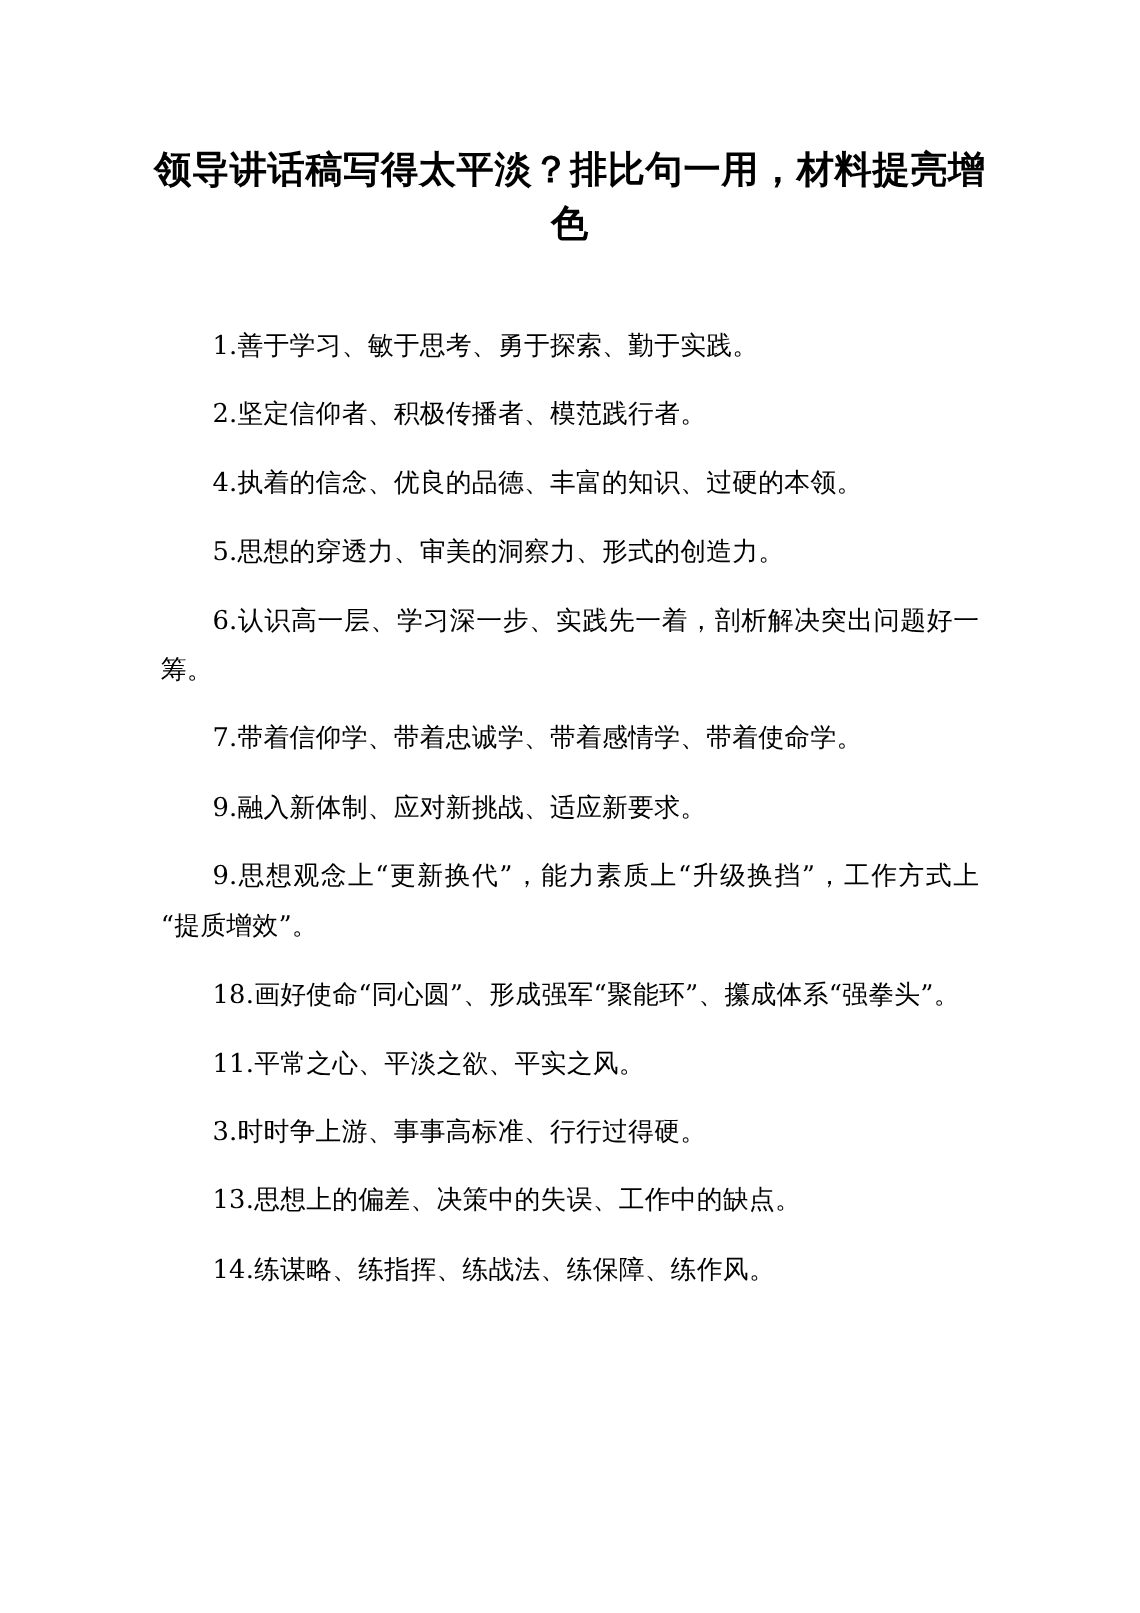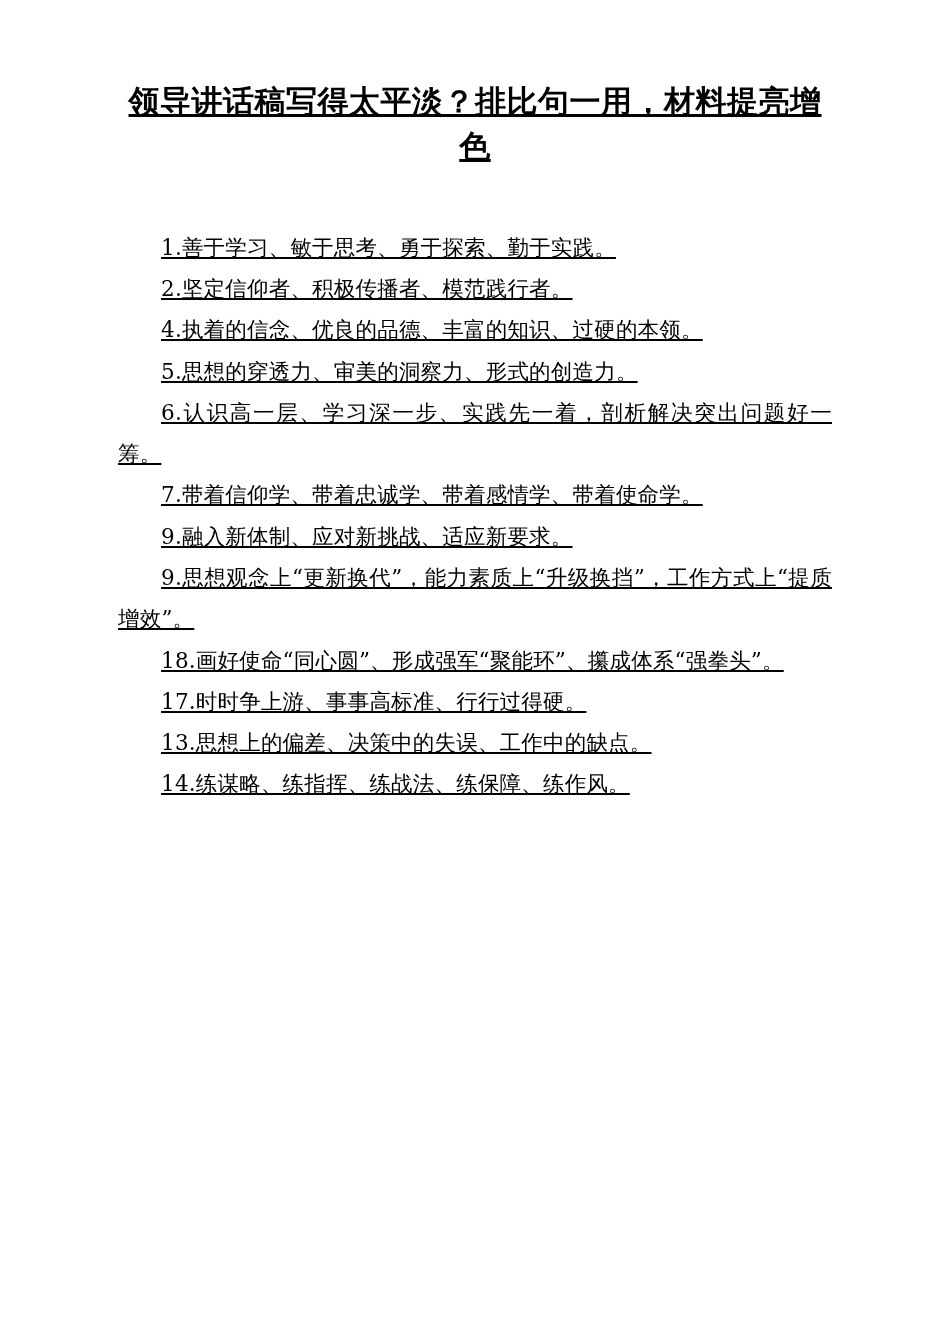--- a/index.html
+++ b/index.html
@@ -11,23 +11,22 @@
     width: 950px;
     height: 1344px;
     font-family: "DejaVu Serif", "Liberation Serif", serif;
     color: #000000;
     -webkit-font-smoothing: antialiased;
   }
   .page {
     box-sizing: border-box;
     width: 950px;
     height: 1088px;
-    padding: 79px 118px 40px 118px;
+    padding: 120px 118px 40px 118px;
     position: relative;
-    text-decoration: underline;
   }
   .doc-title {
     font-family: "DejaVu Sans", "Liberation Sans", sans-serif;
     font-weight: bold;
     font-size: 31px;
     line-height: 1.45;
     text-align: center;
     letter-spacing: 0.5px;
     margin: 0 0 58px 0;
   }
@@ -35,37 +34,38 @@
     margin: 0;
     padding: 0;
     list-style: none;
   }
   .para {
     font-size: 21.5px;
     line-height: 1.92;
     text-align: justify;
     text-justify: inter-ideograph;
     text-indent: 2em;
-    margin: 0;
+    margin: 16px;
     letter-spacing: 0.2px;
   }
 </style>
 </head>
 <body>
 
 <div class="page">
   <h1 class="doc-title">领导讲话稿写得太平淡？排比句一用，材料提亮增色</h1>
 
   <div class="body-list">
     <p class="para">1.善于学习、敏于思考、勇于探索、勤于实践。</p>
     <p class="para">2.坚定信仰者、积极传播者、模范践行者。</p>
     <p class="para">4.执着的信念、优良的品德、丰富的知识、过硬的本领。</p>
     <p class="para">5.思想的穿透力、审美的洞察力、形式的创造力。</p>
     <p class="para">6.认识高一层、学习深一步、实践先一着，剖析解决突出问题好一筹。</p>
     <p class="para">7.带着信仰学、带着忠诚学、带着感情学、带着使命学。</p>
     <p class="para">9.融入新体制、应对新挑战、适应新要求。</p>
     <p class="para">9.思想观念上“更新换代”，能力素质上“升级换挡”，工作方式上“提质增效”。</p>
     <p class="para">18.画好使命“同心圆”、形成强军“聚能环”、攥成体系“强拳头”。</p>
-    <p class="para">17.时时争上游、事事高标准、行行过得硬。</p>
+    <p class="para">11.平常之心、平淡之欲、平实之风。</p>
+    <p class="para">3.时时争上游、事事高标准、行行过得硬。</p>
     <p class="para">13.思想上的偏差、决策中的失误、工作中的缺点。</p>
     <p class="para">14.练谋略、练指挥、练战法、练保障、练作风。</p>
   </div>
 </div>
 
 </body></html>

